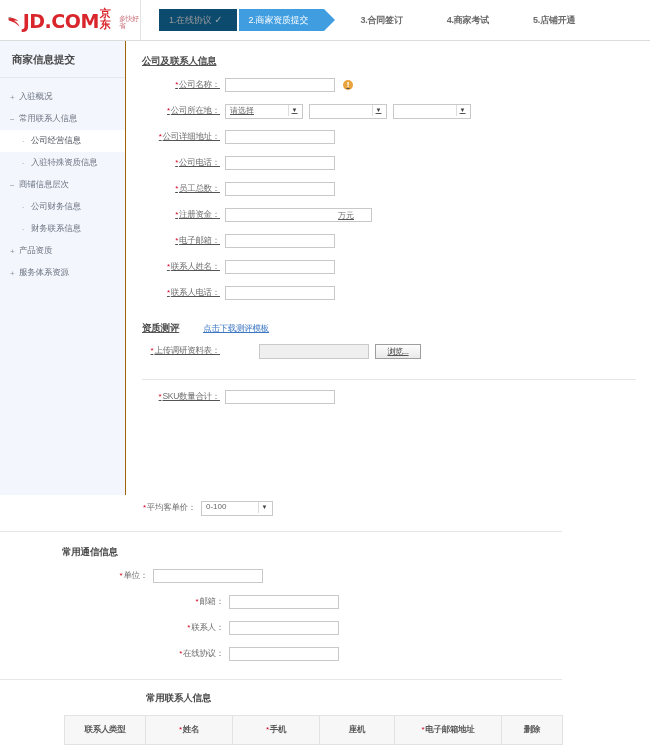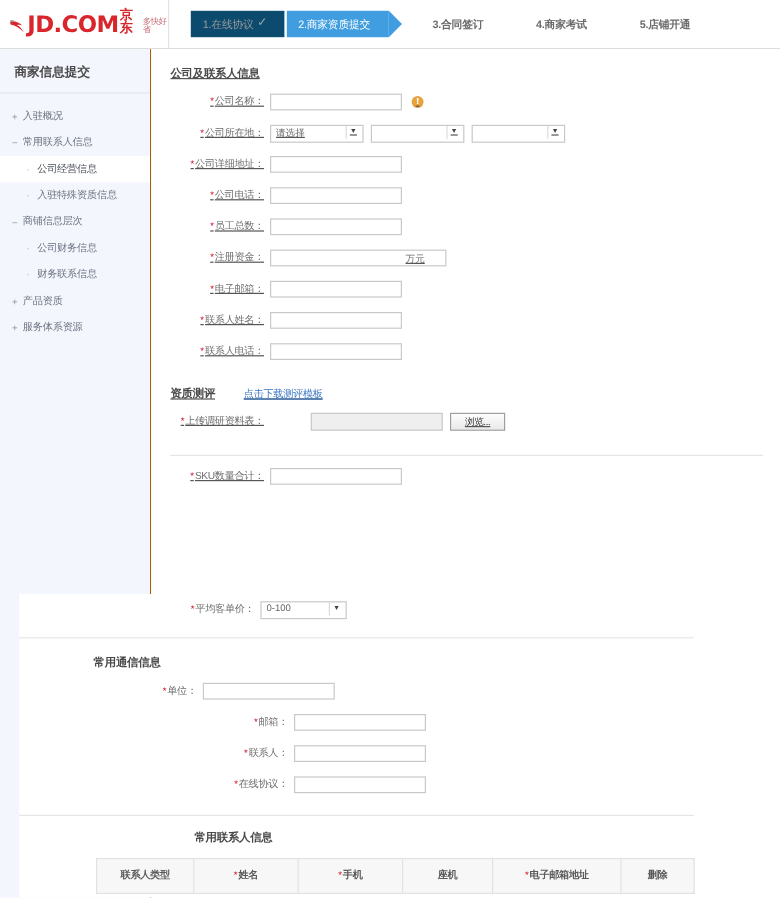--- a/index.html
+++ b/index.html
@@ -341,21 +341,21 @@
         <div class="lbl">
           <span class="req">*</span><span>SKU数量合计：</span>
         </div>
         <input class="inp" type="text" value="" style="">
       </div>
 
       <div style="height:12px"></div>
     </div>
   </div>
 
-  <div style="position:absolute;left:16px;top:495px;width:562px;height:253px;background:#ffffff;">
+  <div style="position:absolute;left:0;top:495px;width:562px;height:253px;background:#ffffff;">
 
     <div class="row" style="padding-left:130px;height:26px">
       <div class="lbl" style="width:66px">
         <span class="req">*</span><span>平均客单价：</span>
       </div>
       <div class="sel" style="width:72px">
         <span class="txt">0-100</span>
         <span class="arw">▼</span>
       </div>
     </div>

